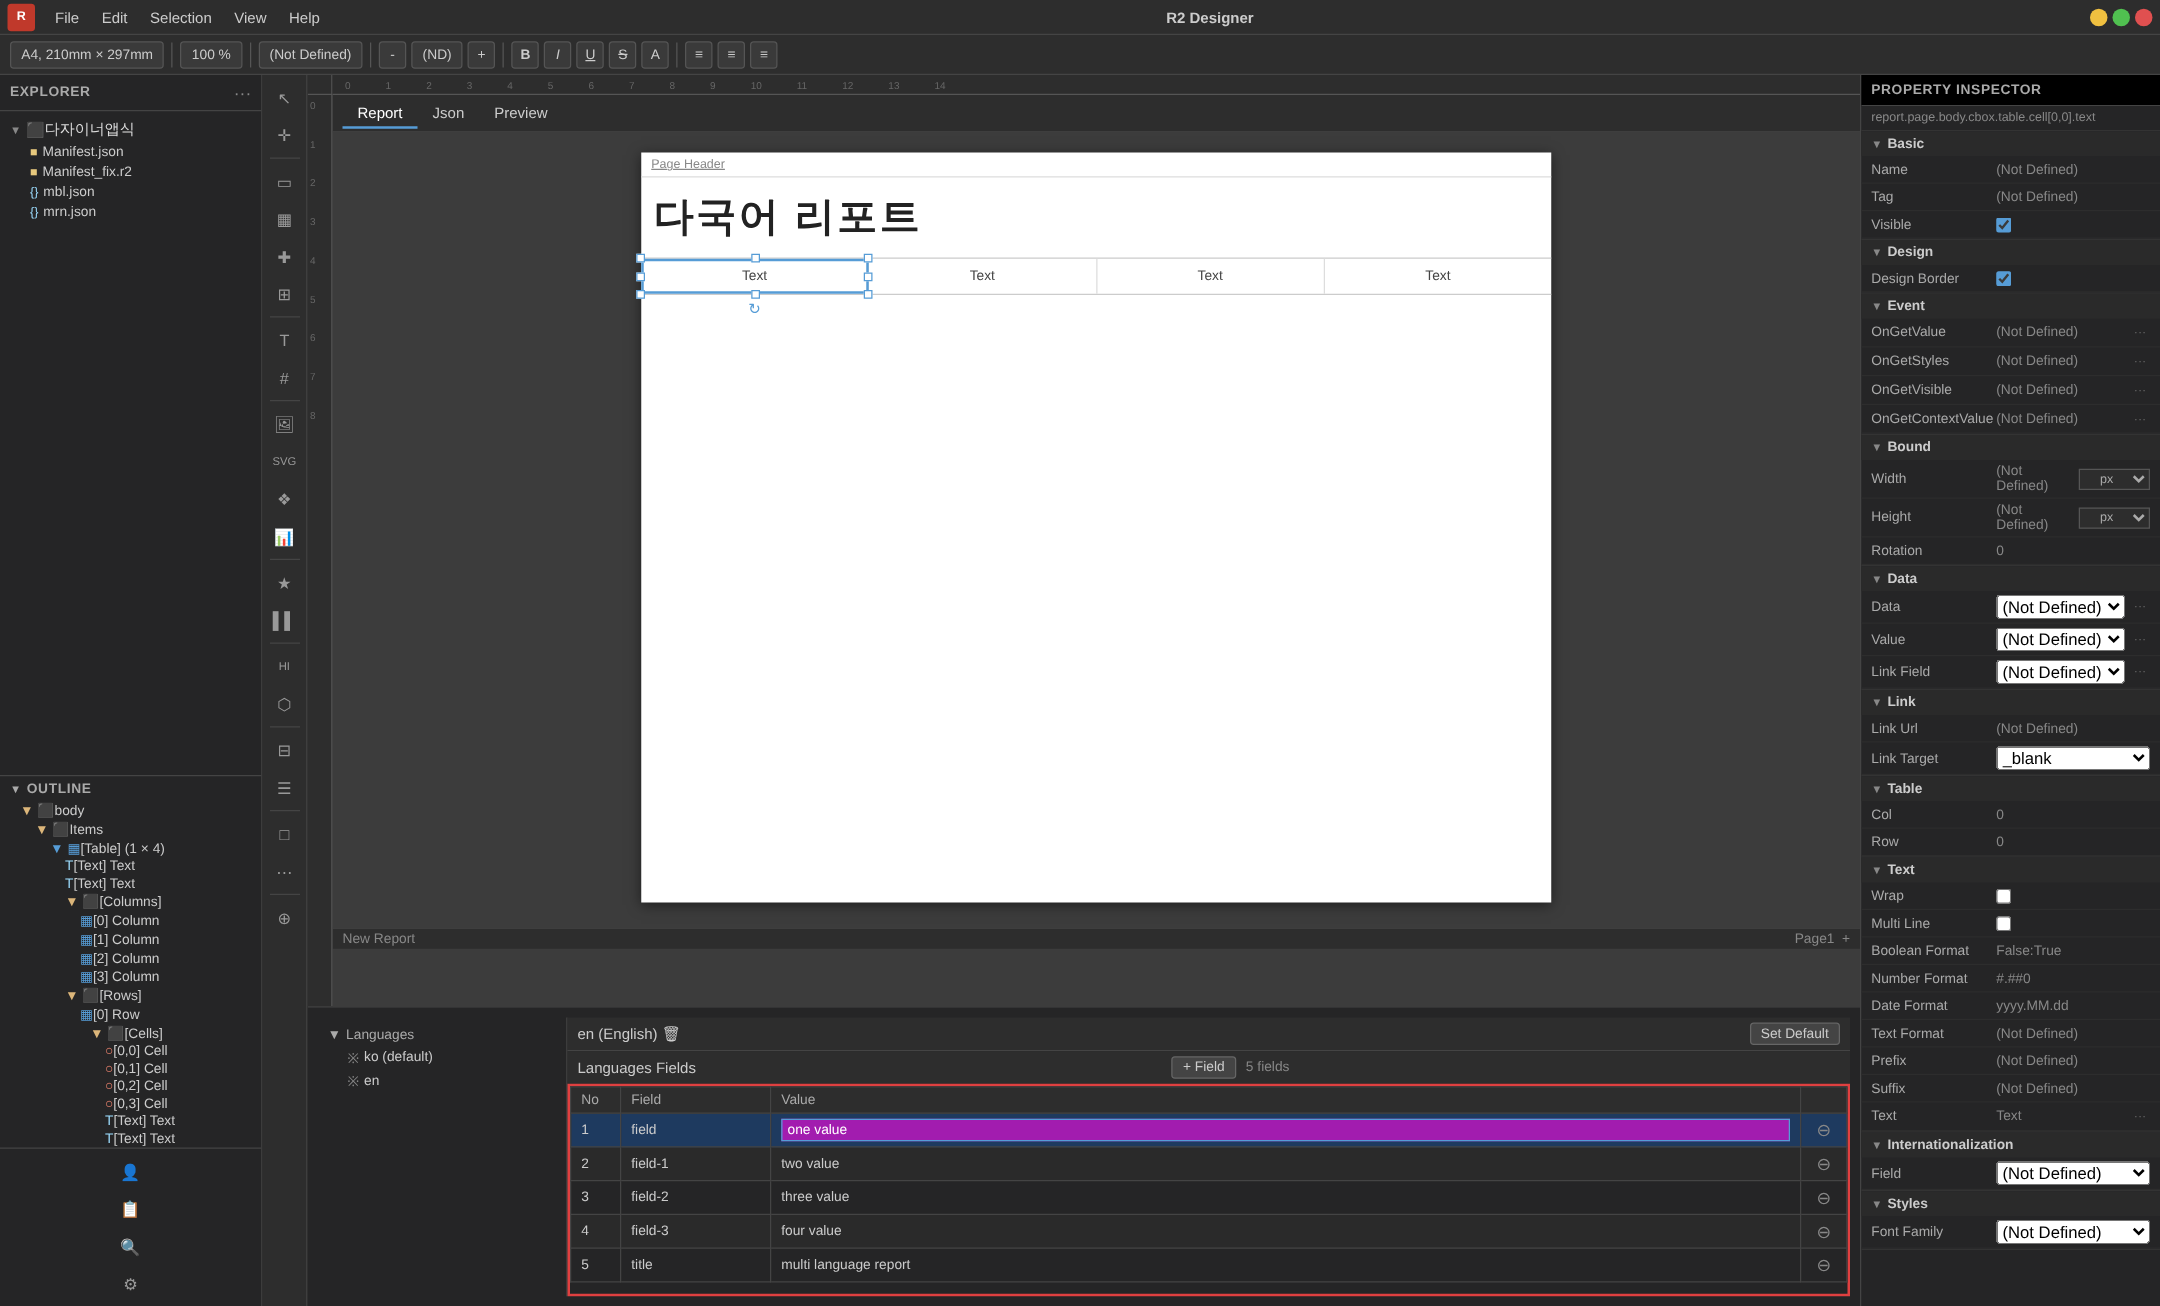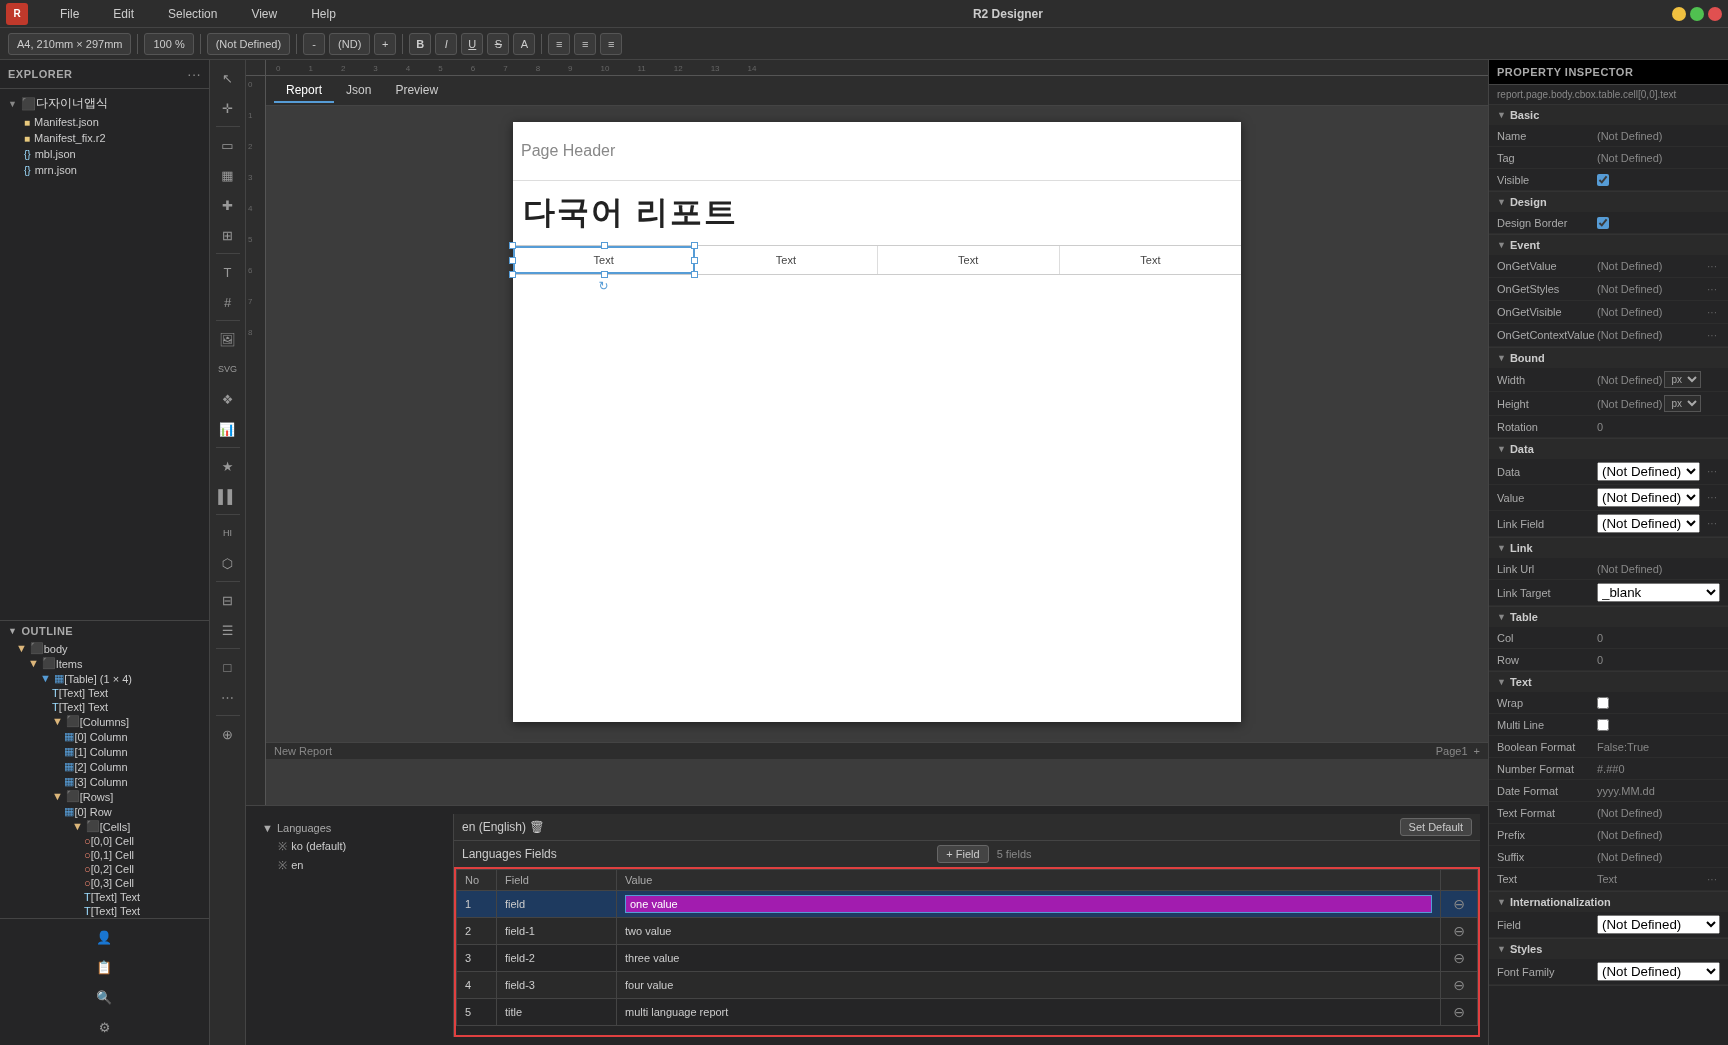--- a/index.html
+++ b/index.html
@@ -1,21 +1,21 @@
 <!DOCTYPE html>
 <html><head>
   <meta charset="utf-8">
   <style>
     * { box-sizing: border-box; margin: 0; padding: 0; }
     body { font-family: 'Segoe UI', Arial, sans-serif; font-size: 12px; background: #1e1e1e; color: #ccc; overflow: hidden; width: 1728px; height: 1045px; }
 
     
     #menu-bar { display: flex; align-items: center; background: #2d2d2d; height: 28px; border-bottom: 1px solid #444; padding: 0 6px; gap: 2px; }
     #menu-bar .app-icon { width: 22px; height: 22px; background: #c0392b; border-radius: 3px; display: flex; align-items: center; justify-content: center; color: white; font-weight: bold; font-size: 10px; margin-right: 6px; }
-    #menu-bar .menu-item { padding: 2px 8px; font-size: 12px; color: #ccc; cursor: pointer; border-radius: 3px; margin-left: 16px; }
+    #menu-bar .menu-item { padding: 2px 8px; font-size: 12px; color: #ccc; cursor: pointer; border-radius: 3px; }
     #menu-bar .title { flex: 1; text-align: center; font-size: 12px; color: #ccc; font-weight: bold; }
     #menu-bar .win-controls { display: flex; gap: 4px; }
     #menu-bar .win-btn { width: 14px; height: 14px; border-radius: 50%; border: none; cursor: pointer; }
     #menu-bar .win-minimize { background: #f0c040; }
     #menu-bar .win-maximize { background: #50c050; }
     #menu-bar .win-close { background: #e05050; }
 
     
     #toolbar { display: flex; align-items: center; background: #2d2d2d; height: 32px; border-bottom: 1px solid #444; padding: 0 8px; gap: 4px; }
     #toolbar .toolbar-item { padding: 2px 8px; background: #3a3a3a; border: 1px solid #555; border-radius: 3px; color: #ccc; font-size: 11px; cursor: pointer; height: 22px; display: flex; align-items: center; }
@@ -57,21 +57,21 @@
     #canvas-area { flex: 1; display: flex; flex-direction: column; background: #3c3c3c; overflow: hidden; }
     #canvas-tabs { display: flex; align-items: center; background: #2d2d2d; border-bottom: 1px solid #444; padding: 0 8px; height: 30px; }
     .canvas-tab { padding: 4px 12px; font-size: 12px; color: #ccc; cursor: pointer; border-bottom: 2px solid transparent; }
     .canvas-tab.active { color: #fff; border-bottom-color: #569cd6; }
     #canvas-content { background: #3c3c3c; padding: 20px 20px 20px 30px; min-height: 600px; }
 
     .page-container { background: white; width: 728px; min-height: 600px; margin: 0 auto; position: relative; box-shadow: 0 2px 10px rgba(0,0,0,0.5); }
     .page-label-bar { display: flex; align-items: center; background: #e0e0e0; border: 1px solid #bbb; font-size: 10px; color: #333; padding: 2px 6px; gap: 4px; }
     .page-label { background: #d0d0d0; border: 1px solid #aaa; padding: 1px 6px; font-size: 10px; }
     .page-label.active { background: #c8d8f0; border-color: #7a9fd0; }
-    .page-header-area { border-bottom: 1px solid #ddd; padding: 20px 8px; font-size: 16px; color: #888; min-height: 20px; }
+    .page-header-area { border-bottom: 1px solid #ddd; padding: 4px 8px; font-size: 10px; color: #888; min-height: 20px; text-decoration: underline; }
     .report-header-area { display: flex; align-items: center; justify-content: flex-start; border-bottom: 1px solid #ccc; padding: 10px; min-height: 60px; }
     .report-title { font-size: 32px; font-weight: bold; color: #222; letter-spacing: 2px; }
 
     .table-row-header { display: flex; border-bottom: 1px solid #ccc; }
     .table-cell { flex: 1; border-right: 1px solid #ddd; padding: 4px 8px; font-size: 11px; color: #444; text-align: center; min-height: 28px; display: flex; align-items: center; justify-content: center; }
     .table-cell:last-child { border-right: none; }
     .table-cell.selected { outline: 2px solid #569cd6; outline-offset: -2px; position: relative; }
     .cell-handle { position: absolute; width: 7px; height: 7px; background: white; border: 1px solid #569cd6; }
     .cell-handle.tl { top: -4px; left: -4px; }
     .cell-handle.tc { top: -4px; left: calc(50% - 3px); }
@@ -113,21 +113,21 @@
     #prop-header .title { font-size: 11px; font-weight: bold; color: #aaa; letter-spacing: 0.5px; }
     .prop-path { font-size: 10px; color: #888; padding: 4px 8px; border-bottom: 1px solid #333; }
     .prop-section { border-bottom: 1px solid #333; }
     .prop-section-header { display: flex; align-items: center; padding: 4px 8px; cursor: pointer; font-size: 11px; font-weight: bold; color: #ccc; background: #2a2a2a; }
     .prop-section-header .arrow { margin-right: 4px; font-size: 9px; color: #888; }
     .prop-row { display: flex; align-items: center; padding: 3px 8px; border-bottom: 1px solid #2d2d2d; min-height: 22px; }
     .prop-label { width: 100px; font-size: 11px; color: #aaa; flex-shrink: 0; }
     .prop-value { flex: 1; font-size: 11px; color: #888; }
     .prop-checkbox { width: 12px; height: 12px; }
     .prop-value-unit { display: flex; align-items: center; gap: 2px; }
-    .unit-select { background: #2d2d2d; border: 1px solid #555; color: #aaa; font-size: 10px; padding: 1px 2px; }
+    .unit-select { background: #2d2d2d; border: 1px solid #555; color: #aaa; font-size: 10px; padding: 1px 12px; }
     .prop-more { width: 16px; height: 16px; display: flex; align-items: center; justify-content: center; cursor: pointer; color: #666; font-size: 10px; margin-left: 2px; }
     .prop-value-dropdown { display: flex; align-items: center; gap: 2px; flex: 1; }
     .prop-value-dropdown select { flex: 1; }
     .checkbox-blue { accent-color: #569cd6; }
 
     
     #canvas-and-bottom { flex: 1; display: flex; flex-direction: column; overflow: hidden; }
 
     
     .ruler-container { display: flex; }

